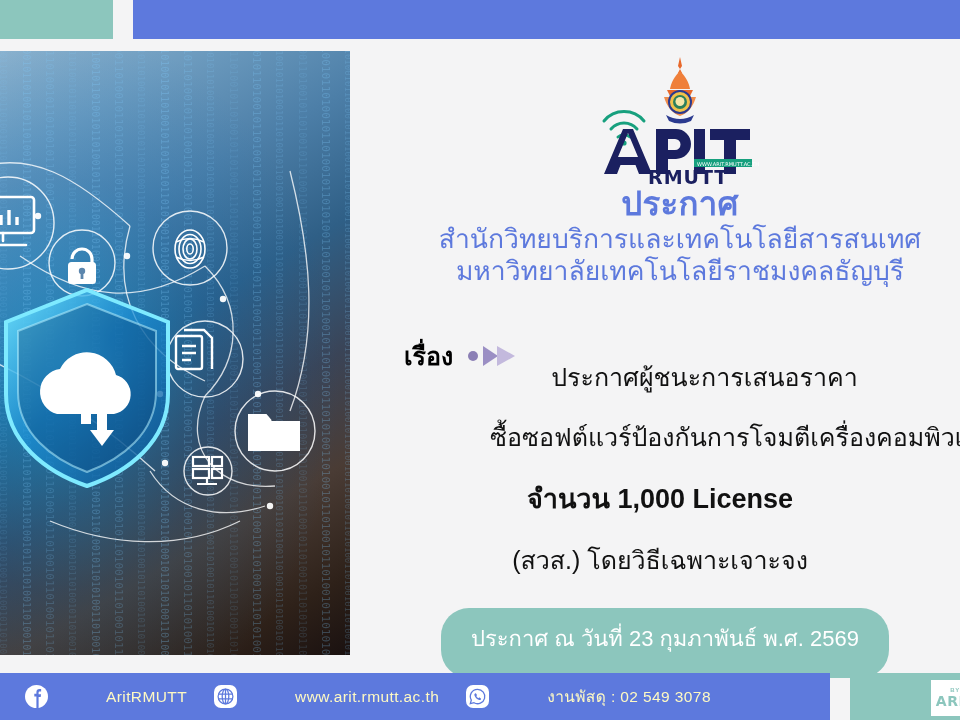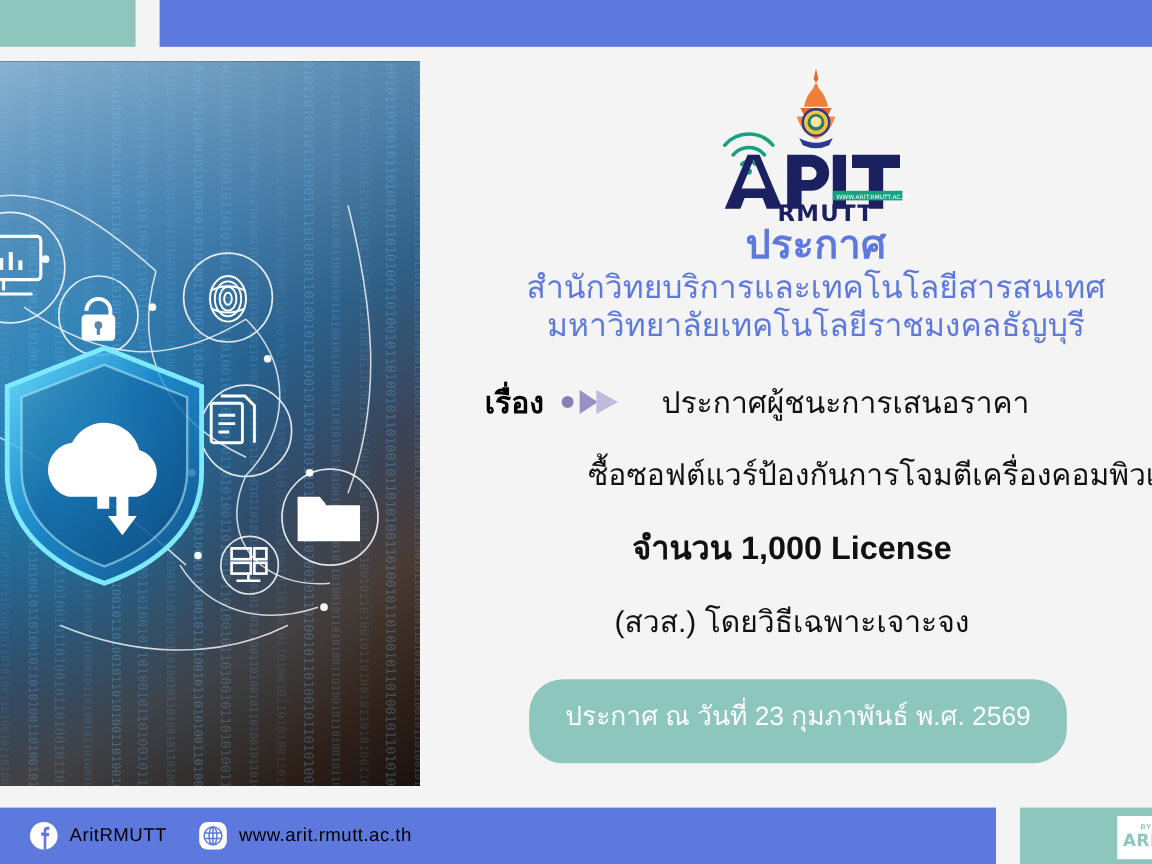--- a/index.html
+++ b/index.html
@@ -94,20 +94,21 @@
   }
   .subject-label {
     font-size: 25px; font-weight: bold; color: #000000;
   }
   .arrow-icon { display: block; }
 
   .subject-title {
     font-size: 25px; color: #111;
     margin-left: 14px;
     white-space: nowrap;
+    margin-top: 42px;
   }
 
   .line-detail {
     margin-top: 20px;
     padding-left: 110px;
     font-size: 25px; color: #111;
     white-space: nowrap;
   }
   .line-qty {
     margin-top: 20px;
@@ -141,21 +142,21 @@
     position: absolute; left: -6px; top: 673px;
     width: 836px; height: 47px;
     background: #5d79dd;
     display: flex; align-items: center;
     padding-left: 30px;
     gap: 12px;
   }
   .foot-item { display: flex; align-items: center; gap: 9px; }
   .foot-item + .foot-item { margin-left: 14px; }
   .foot-text {
-    color: #000000; font-size: 15.5px; letter-spacing: .4px;
+    color: #fef9c3; font-size: 15.5px; letter-spacing: .4px; margin-left: 48px;
   }
   .foot-icon {
     width: 25px; height: 25px; flex: 0 0 25px;
     display: block;
   }
   .footer-teal {
     position: absolute; left: 850px; top: 673px;
     width: 110px; height: 47px;
     background: #8cc6bd;
   }
@@ -388,19 +389,27 @@
       <rect x="1" y="1" width="23" height="23" rx="7" fill="#ffffff"></rect>
       <g fill="none" stroke="#5d79dd" stroke-width="1.25">
         <circle cx="12.5" cy="12.5" r="7.4"></circle>
         <ellipse cx="12.5" cy="12.5" rx="3.3" ry="7.4"></ellipse>
         <path d="M5.3 10.2h14.4M5.3 14.8h14.4M12.5 5.1v14.8"></path>
       </g>
     </svg>
     <span class="foot-text">www.arit.rmutt.ac.th</span>
   </div>
 
+  <div class="foot-item">
+    <svg class="foot-icon" viewBox="0 0 25 25">
+      <rect x="1" y="1" width="23" height="23" rx="7" fill="#ffffff"></rect>
+      <path d="M12.5 5.3a7.2 7.2 0 0 0-6.2 10.8l-1 3.6 3.7-.97A7.2 7.2 0 1 0 12.5 5.3Z" fill="none" stroke="#5d79dd" stroke-width="1.3"></path>
+      <path d="M10.2 9.4c.3-.15.62-.06.82.2l.82 1.1c.2.27.17.64-.07.87l-.5.48c.42.92 1.16 1.66 2.08 2.08l.48-.5c.23-.24.6-.27.87-.07l1.1.82c.26.2.35.52.2.82-.35.7-1.15 1.05-1.9.84-2.2-.6-4.1-2.5-4.7-4.7-.2-.75.14-1.55.84-1.9Z" fill="#5d79dd"></path>
+    </svg>
+    <span class="foot-text">งานพัสดุ : 02 549 3078</span>
+  </div>
 </div>
 
 <div class="footer-teal"></div>
 <div class="by-arit">
   <span class="by">BY</span>
   <span class="nm">ARIT</span>
 </div>
 
 </body></html>

